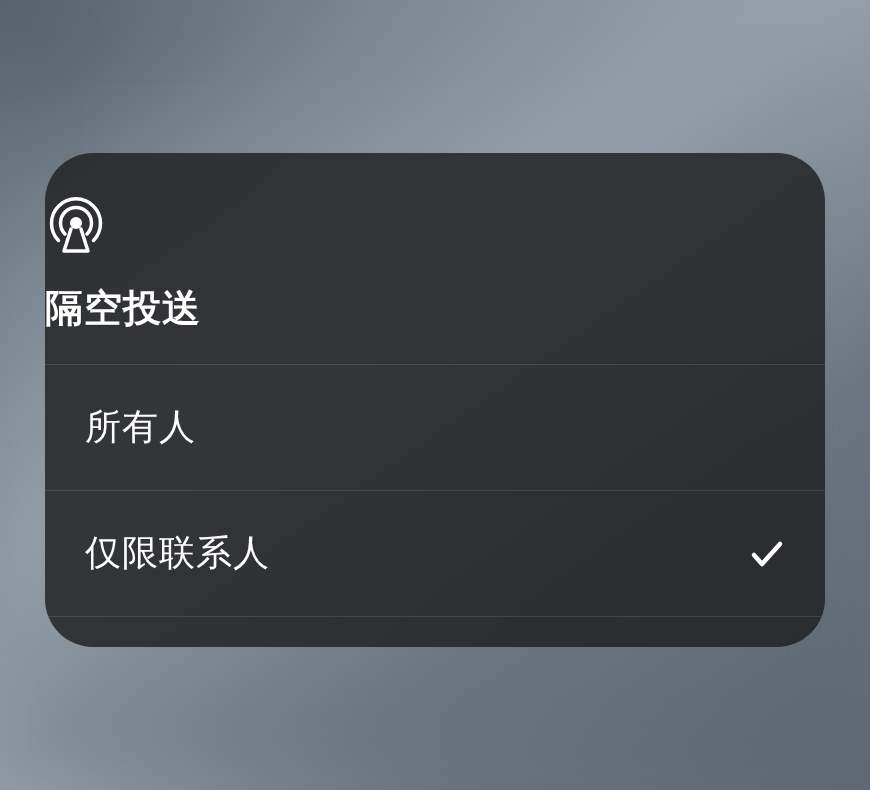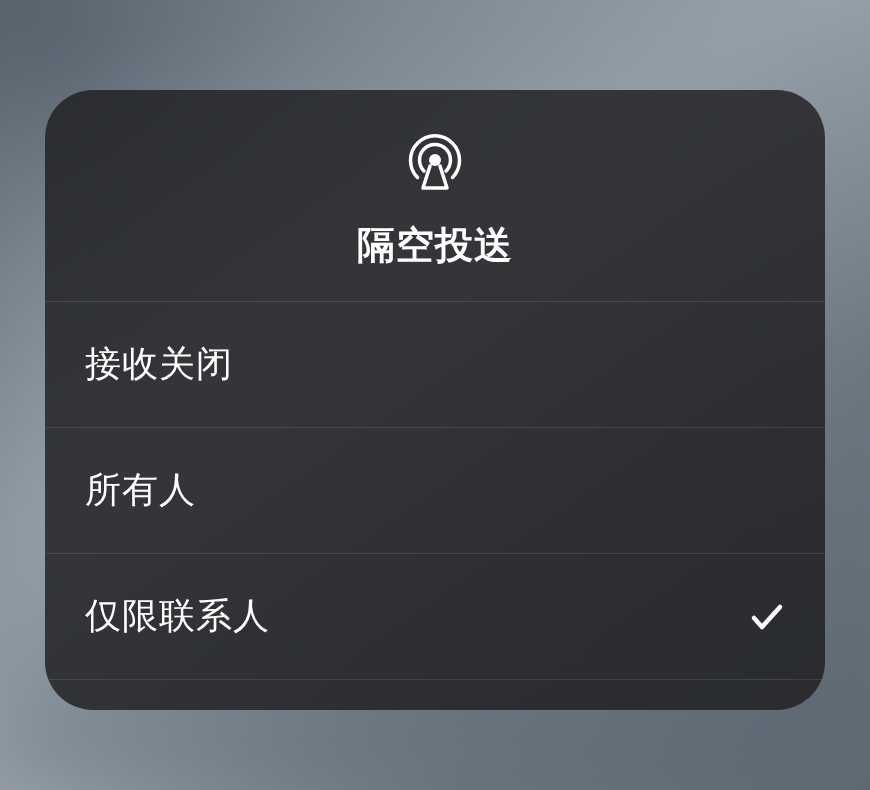--- a/index.html
+++ b/index.html
@@ -37,21 +37,21 @@
       background: rgba(30, 30, 32, 0.82);
       backdrop-filter: blur(30px);
       border-radius: 48px;
       overflow: hidden;
       margin-top: 10px;
     }
     
     .header {
       display: flex;
       flex-direction: column;
-      align-items: center;
+      align-items: flex-start;
       padding: 40px 0 30px 0;
       border-bottom: 1px solid rgba(255, 255, 255, 0.12);
     }
     
     .airdrop-icon {
       width: 62px;
       height: 62px;
       margin-bottom: 28px;
     }
     
@@ -115,24 +115,20 @@
         <path d="M 20 41 A 15.5 15.5 0 1 1 42 41" stroke-linecap="round"></path>
         <path d="M 13.5 47.5 A 24.5 24.5 0 1 1 48.5 47.5" stroke-linecap="round"></path>
         <path d="M 26 36 L 19 58 L 43 58 L 36 36" fill="none" stroke-linejoin="round" stroke-linecap="round"></path>
       </svg>
     </span>
     <div class="title">隔空投送</div>
   </div>
 
   <div class="options">
 
-    <div class="option">
-      <span class="option-label">接收关闭</span>
-
-    </div>
 
     <div class="option">
       <span class="option-label">所有人</span>
 
     </div>
 
     <div class="option">
       <span class="option-label">仅限联系人</span>
       <span class="checkmark visible">
         <svg viewBox="0 0 36 36" fill="none" stroke="#ffffff" stroke-width="4.5" stroke-linecap="round" stroke-linejoin="round">

